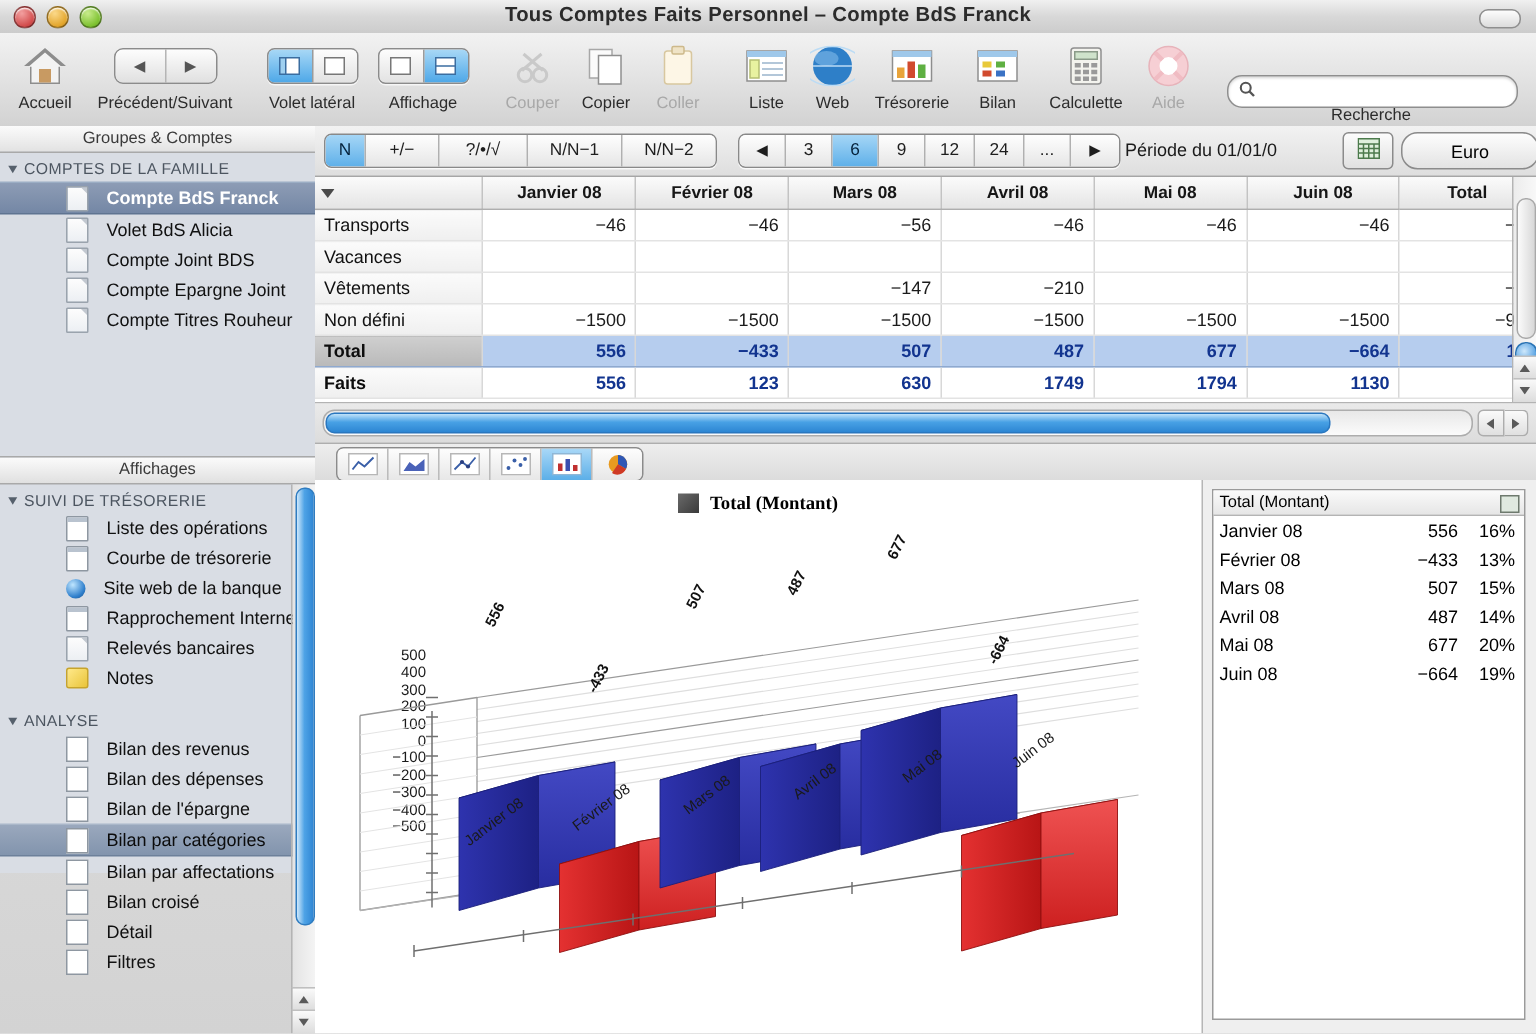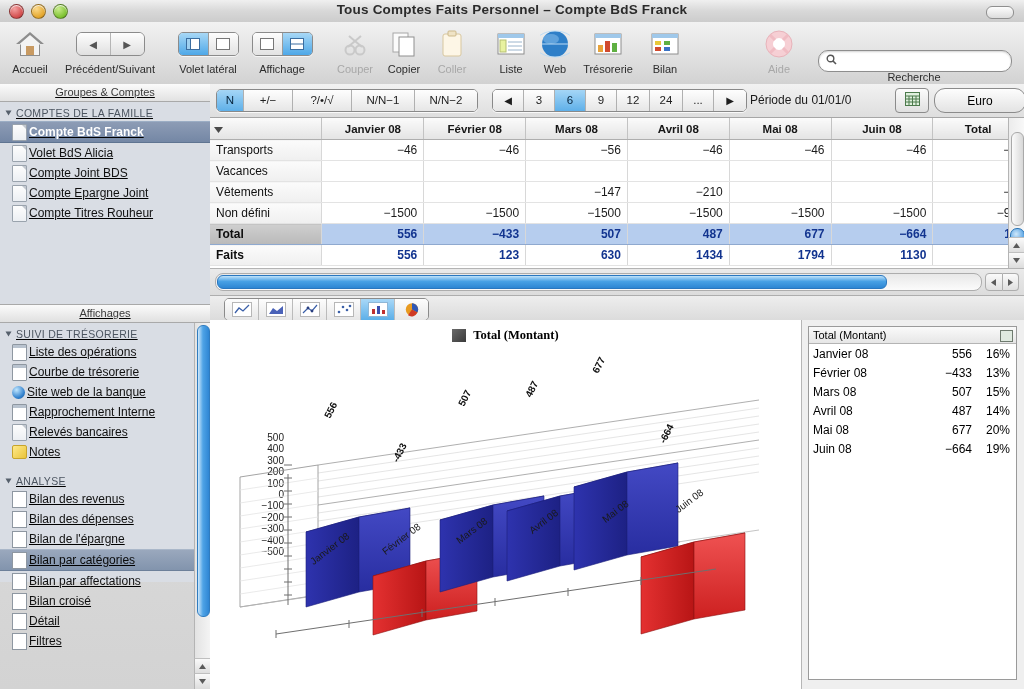--- a/index.html
+++ b/index.html
@@ -46,29 +46,29 @@
      background:linear-gradient(to bottom,#fdfdfd,#e0e0e0);font-size:10px;color:#555;}
   .navcell+.navcell{border-left:1px solid #b5b5b5;}
   .searchbox{position:absolute;top:28px;width:192px;height:20px;border-radius:10px;
      border:1px solid #8e8e8e;background:#fff;display:flex;align-items:center;
      box-shadow:inset 0 1px 2px rgba(0,0,0,.18);}
   .searchbox input{border:0;outline:none;background:transparent;font-size:11px;
      width:150px;margin-left:4px;font-family:inherit;}
 
   
   .sidebar{position:absolute;left:0;top:84px;width:210px;height:498px;
-    background:#d9dde4;border-right:1px solid #9aa0a8;text-decoration:underline;}
+    background:#d9dde4;border-right:1px solid #9aa0a8;}
   .sbheader{height:17px;line-height:17px;text-align:center;font-size:11px;color:#3a3a3a;
     background:linear-gradient(to bottom,#fbfbfb,#e2e2e2);border-bottom:1px solid #a9a9a9;}
   .sbgroup{padding:2px 0 0 0;}
   .sbgrouptitle{font-size:10.5px;color:#4c5560;letter-spacing:.3px;padding:3px 0 2px 6px;
     display:flex;align-items:center;gap:4px;}
   .tri{width:0;height:0;border-left:5px solid #56606c;border-top:3.5px solid transparent;
     border-bottom:3.5px solid transparent;transform:rotate(90deg);margin-right:1px;}
-  .sbrow{height:20px;display:flex;align-items:center;gap:2px;padding-left:12px;
+  .sbrow{height:20px;display:flex;align-items:center;gap:12px;padding-left:44px;
     font-size:12px;color:#111;}
   .sbrow.sel{background:linear-gradient(to bottom,#8d9cb5,#7487a5);color:#fff;font-weight:bold;
     border-top:1px solid #9badc4;border-bottom:1px solid #5f7491;}
   .sbrow.sel2{background:linear-gradient(to bottom,#9aa8bd,#8294ad);color:#0b0b0b;
     border-top:1px solid #aab7c9;border-bottom:1px solid #6d809a;}
   .ico{width:13px;height:15px;flex:0 0 13px;display:inline-block;position:relative;}
   .ico-doc{background:linear-gradient(to bottom,#fdfdfd,#eceff3);border:1px solid #9aa3ad;
     border-radius:1px;}
   .ico-doc:after{content:"";position:absolute;right:0;top:0;border-top:4px solid #c2c8d0;
     border-left:4px solid transparent;}
@@ -339,20 +339,40 @@
           <rect x="2" y="3" width="26" height="4" fill="#9fc8ea"></rect>
           <rect x="5" y="10" width="6" height="4" fill="#e8c93a"></rect>
           <rect x="14" y="10" width="6" height="4" fill="#5fb042"></rect>
           <rect x="5" y="16" width="6" height="4" fill="#d14a2e"></rect>
           <rect x="14" y="16" width="6" height="4" fill="#3a72c4"></rect>
         </svg>
       </div>
       <div class="tblabel">Bilan</div>
     </div>
 
+    <div class="tbitem" style="left:689px;width:70px;">
+      <div class="tbicon">
+        <svg width="26" height="28" viewBox="0 0 26 28">
+          <rect x="3" y="2" width="20" height="24" rx="2" fill="#f3f3ee" stroke="#8f8f8f"></rect>
+          <rect x="5.5" y="4.5" width="15" height="5" fill="#cfe3cb" stroke="#8a9a88"></rect>
+          <g fill="#9a9a9a">
+            <rect x="5.5" y="12" width="4" height="3"></rect>
+              <rect x="11" y="12" width="4" height="3"></rect>
+              <rect x="16.5" y="12" width="4" height="3"></rect>
+            <rect x="5.5" y="16.5" width="4" height="3"></rect>
+              <rect x="11" y="16.5" width="4" height="3"></rect>
+              <rect x="16.5" y="16.5" width="4" height="3"></rect>
+            <rect x="5.5" y="21" width="4" height="3"></rect>
+              <rect x="11" y="21" width="4" height="3"></rect>
+              <rect x="16.5" y="21" width="4" height="3"></rect>
+          </g>
+        </svg>
+      </div>
+      <div class="tblabel">Calculette</div>
+    </div>
 
     <div class="tbitem" style="left:759px;width:40px;">
       <div class="tbicon">
         <svg width="30" height="30" viewBox="0 0 30 30">
           <circle cx="15" cy="15" r="13" fill="#f6cfd4" stroke="#e7b3ba"></circle>
           <circle cx="15" cy="15" r="6" fill="#fff"></circle>
           <g stroke="#f0bcc3" stroke-width="3">
             <line x1="6" y1="6" x2="11" y2="11"></line>
               <line x1="24" y1="6" x2="19" y2="11"></line>
             <line x1="6" y1="24" x2="11" y2="19"></line>
@@ -619,21 +639,21 @@
             <td>487</td>
             <td>677</td>
             <td>−664</td>
             <td>11</td>
           </tr>
           <tr class="cumulrow">
             <td class="lbl">Faits</td>
             <td>556</td>
             <td>123</td>
             <td>630</td>
-            <td>1434</td>
+            <td>1749</td>
             <td>1794</td>
             <td>1130</td>
             <td></td>
           </tr>
         </tbody>
       </table>
       <div class="vscroll">
         <div class="vsthumb"></div>
         <div class="vsknob"></div>
         <div class="sbarrow" style="bottom:15px;border-left:none;">

